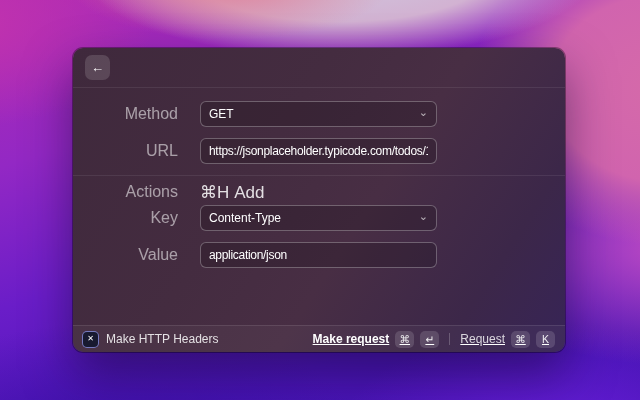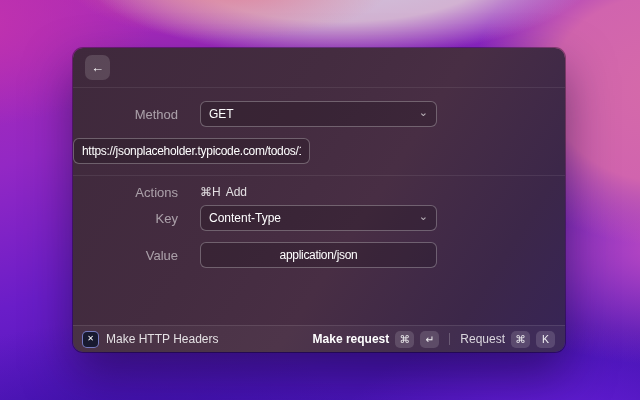--- a/index.html
+++ b/index.html
@@ -38,59 +38,59 @@
     background:rgba(255,255,255,0.14);
     display:flex; align-items:center; justify-content:center;
     font-size:13px; color:#fff; cursor:pointer; user-select:none;
   }
 
   
   .form-area { padding-top:13px; }
   .form-row { display:flex; align-items:center; margin-bottom:11px; }
   .form-label {
     width:117px; text-align:right; padding-right:12px; margin-right:10px;
-    font-size:13px; color:rgba(255,255,255,0.55);
+    font-size:16px; color:rgba(255,255,255,0.55);
   }
   .field {
     width:237px; height:26px; border-radius:6px;
     background:rgba(0,0,0,0.16);
     border:1px solid rgba(255,255,255,0.28);
     display:flex; align-items:center;
-    padding:0 8px; font-size:12px; color:#fff;text-align:center;
+    padding:0 8px; font-size:12px; color:#fff;
   }
   .field.select { justify-content:space-between; cursor:pointer; }
   .chevron { font-size:11px; color:rgba(255,255,255,0.65); line-height:1; margin-top:-4px; }
   input.field {
     font-family:"Liberation Sans", sans-serif;
     letter-spacing:-0.3px; outline:none;
   }
   .section-divider { height:1px; background:rgba(255,255,255,0.08); margin:9px 0 8px 0; }
   .headers-row { display:flex; align-items:center; margin-bottom:5px; height:16px; }
   .headers-action {
-    font-size:12px; color:rgba(255,255,255,0.85); cursor:pointer;
+    font-size:17px; color:rgba(255,255,255,0.85); cursor:pointer;
   }
   .headers-action .sc { margin-right:5px; }
 
   
   .footer {
     position:absolute; left:0; right:0; bottom:0; height:27px;
     display:flex; align-items:center; padding:0 10px;
     border-top:1px solid rgba(255,255,255,0.1);
     background:rgba(255,255,255,0.035);
   }
   .app-chip { display:flex; align-items:center; gap:8px; }
   .app-icon {
     width:15px; height:15px; border-radius:4px; background:#181a30;
     box-shadow:0 0 0 1px rgba(140,160,255,0.65);
     display:flex; align-items:center; justify-content:center;
     font-size:8px; color:#fff; line-height:1;
   }
   .app-name { font-size:12px; color:rgba(255,255,255,0.85); }
   .footer-right { margin-left:auto; display:flex; align-items:center; gap:6px; }
-  .action-btn { display:flex; align-items:center; gap:6px; cursor:pointer; border-radius:5px; }
+  .action-btn { display:flex; align-items:center; gap:6px; cursor:pointer; border-radius:5px;text-decoration:underline; }
   .action-label { font-size:12px; color:rgba(255,255,255,0.8); }
   .action-label.primary { font-weight:bold; color:#fff; }
   .kbd {
     min-width:19px; height:17px; padding:0 4px; border-radius:5px;
     background:rgba(255,255,255,0.14);
     display:flex; align-items:center; justify-content:center;
     font-size:10.5px; color:rgba(255,255,255,0.9);
   }
   .vdiv { width:1px; height:12px; background:rgba(255,255,255,0.22); margin:0 4px; }
 </style>
@@ -111,20 +111,21 @@
 
     <div class="form-row">
       <div class="form-label">Method</div>
       <div class="field select">
         <span>GET</span>
         <span class="chevron">⌄</span>
       </div>
     </div>
 
     <div class="form-row">
+      <div class="form-label">URL</div>
       <input class="field" type="text" value="https://jsonplaceholder.typicode.com/todos/1" style="">
     </div>
 
     <div class="section-divider"></div>
 
     <div class="headers-row">
       <div class="form-label">Actions</div>
       <div class="headers-action">
         <span class="sc">⌘H</span><span>Add</span>
       </div>

